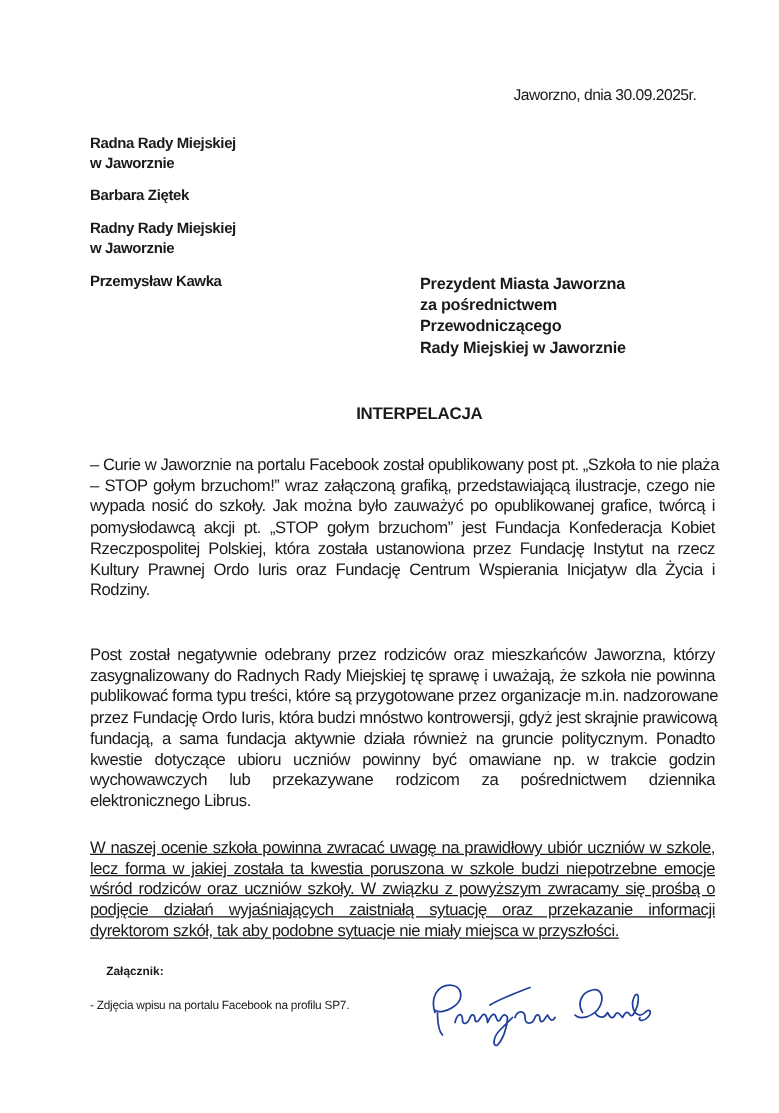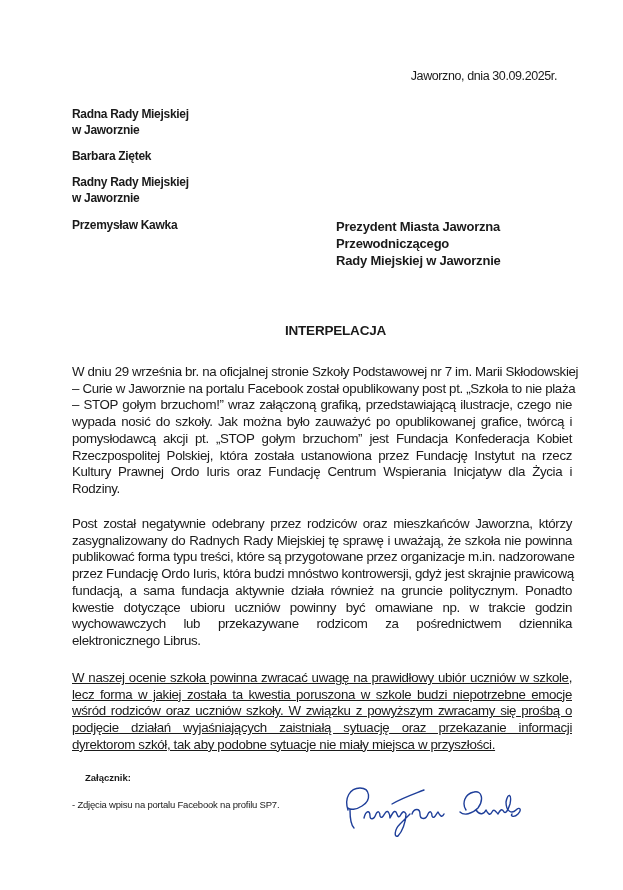--- a/index.html
+++ b/index.html
@@ -34,28 +34,28 @@
   <div class="sender" style="top:174px;">
     <div>Radny Rady Miejskiej</div>
     <div>w Jaworznie</div>
   </div>
   <div class="sender" style="top:217px;">
     <div>Przemysław Kawka</div>
   </div>
 
   <div class="recipient">
     <div>Prezydent Miasta Jaworzna</div>
+    <div>za pośrednictwem</div>
     <div>Przewodniczącego</div>
     <div>Rady Miejskiej w Jaworznie</div>
   </div>
 
   <div class="title">INTERPELACJA</div>
 
   <div class="para" style="top:364px;">
-    <span class="line">W dniu 29 września br. na oficjalnej stronie Szkoły Podstawowej nr 7 im. Marii Skłodowskiej</span>
     <span class="line">– Curie w Jaworznie na portalu Facebook został opublikowany post pt. „Szkoła to nie plaża</span>
     <span class="line">– STOP gołym brzuchom!” wraz załączoną grafiką, przedstawiającą ilustracje, czego nie</span>
     <span class="line">wypada nosić do szkoły. Jak można było zauważyć po opublikowanej grafice, twórcą i</span>
     <span class="line">pomysłodawcą akcji pt. „STOP gołym brzuchom” jest Fundacja Konfederacja Kobiet</span>
     <span class="line">Rzeczpospolitej Polskiej, która została ustanowiona przez Fundację Instytut na rzecz</span>
     <span class="line">Kultury Prawnej Ordo Iuris oraz Fundację Centrum Wspierania Inicjatyw dla Życia i</span>
     <span class="line last">Rodziny.</span>
   </div>
 
   <div class="para" style="top:516px;">

